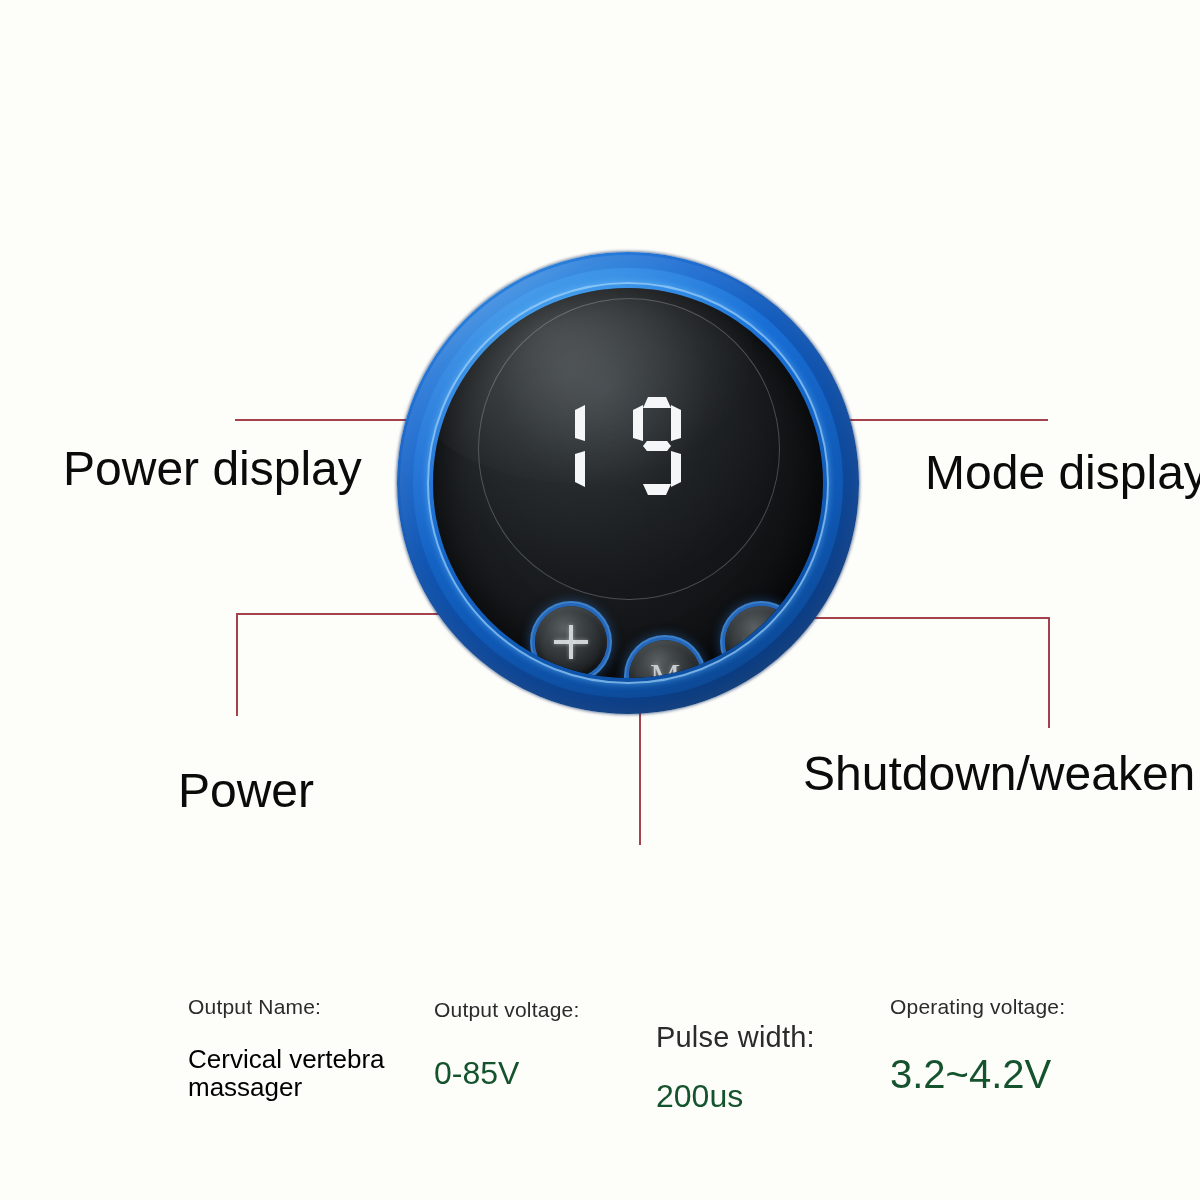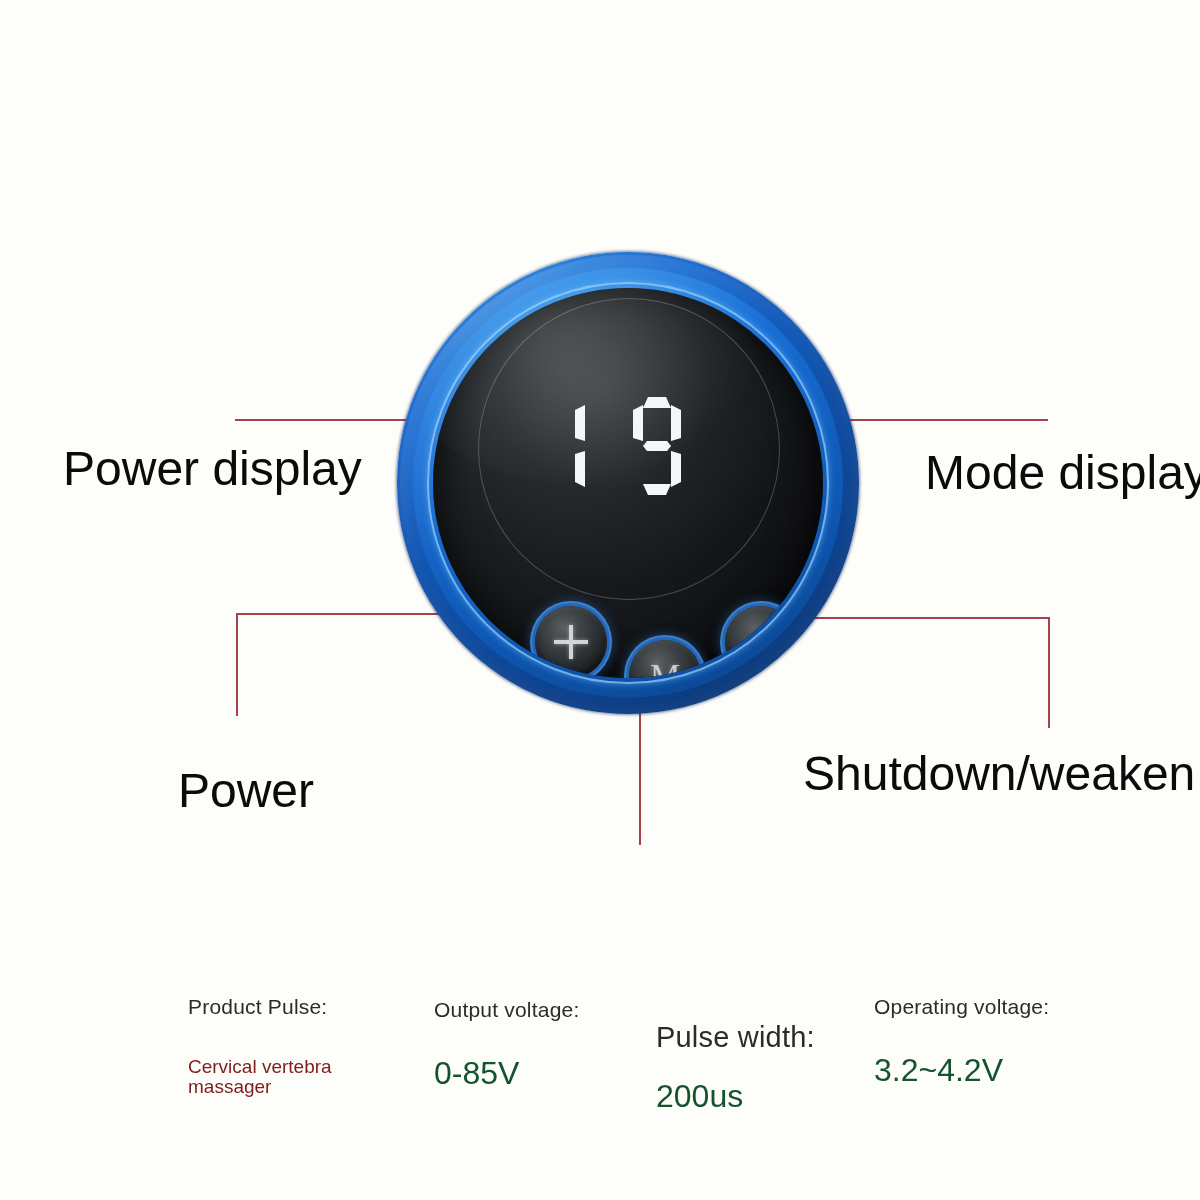--- a/index.html
+++ b/index.html
@@ -252,35 +252,35 @@
     white-space: nowrap;
   }
   .spec-val {
     color: #14532d;
     font-weight: normal;
     white-space: nowrap;
   }
   .spec-col.c0 { left: 10px;  top: 0; }
   .spec-col.c1 { left: 256px; top: 3px; }
   .spec-col.c2 { left: 478px; top: -8px; }
-  .spec-col.c3 { left: 696px; top: 0px; }
+  .spec-col.c3 { left: 712px; top: 0px; }
 
   .spec-col.c0 .spec-val {
     font-weight: normal;
-    font-size: 19px;
+    font-size: 26px;
     line-height: 1.06;
-    margin-top: 38px;
+    margin-top: 27px;
     white-space: normal;
     width: 210px;
-    color: #7f1d1d;
+    color: #000000;
   }
   .spec-col.c1 .spec-val { font-size: 32px; margin-top: 33px; }
   .spec-col.c2 .spec-head { font-size: 29px; margin-top: 34px; }
   .spec-col.c2 .spec-val { font-size: 32px; margin-top: 24px; }
-  .spec-col.c3 .spec-val { font-size: 32px; margin-top: 33px; }
+  .spec-col.c3 .spec-val { font-size: 40px; margin-top: 33px; }
 </style>
 </head>
 <body>
 
 <div id="canvas">
 
   <div class="leader h" style="left:235px; top:419px; width:490px;"></div>
   <div class="leader h" style="left:614px; top:419px; width:434px;"></div>
 
   <div class="leader h" style="left:236px; top:613px; width:310px;"></div>
@@ -342,21 +342,21 @@
 
   <div class="label multi" id="lbl-power-on">
     <div>Power</div>
   </div>
 
   <div class="label" id="lbl-shutdown">Shutdown/weaken</div>
 
 
   <div id="specs">
     <div class="spec-col c0">
-      <div class="spec-head">Product Pulse:</div>
+      <div class="spec-head">Output Name:</div>
       <div class="spec-val">Cervical vertebra massager</div>
     </div>
     <div class="spec-col c1">
       <div class="spec-head">Output voltage:</div>
       <div class="spec-val">0-85V</div>
     </div>
     <div class="spec-col c2">
       <div class="spec-head">Pulse width:</div>
       <div class="spec-val">200us</div>
     </div>

